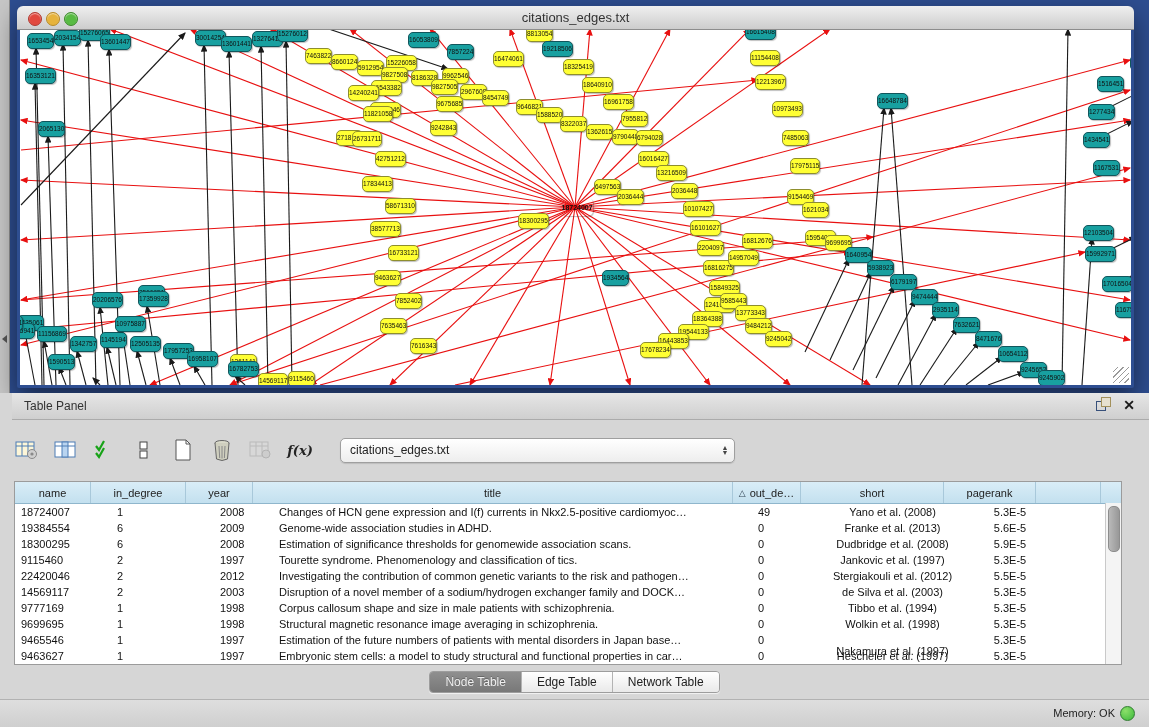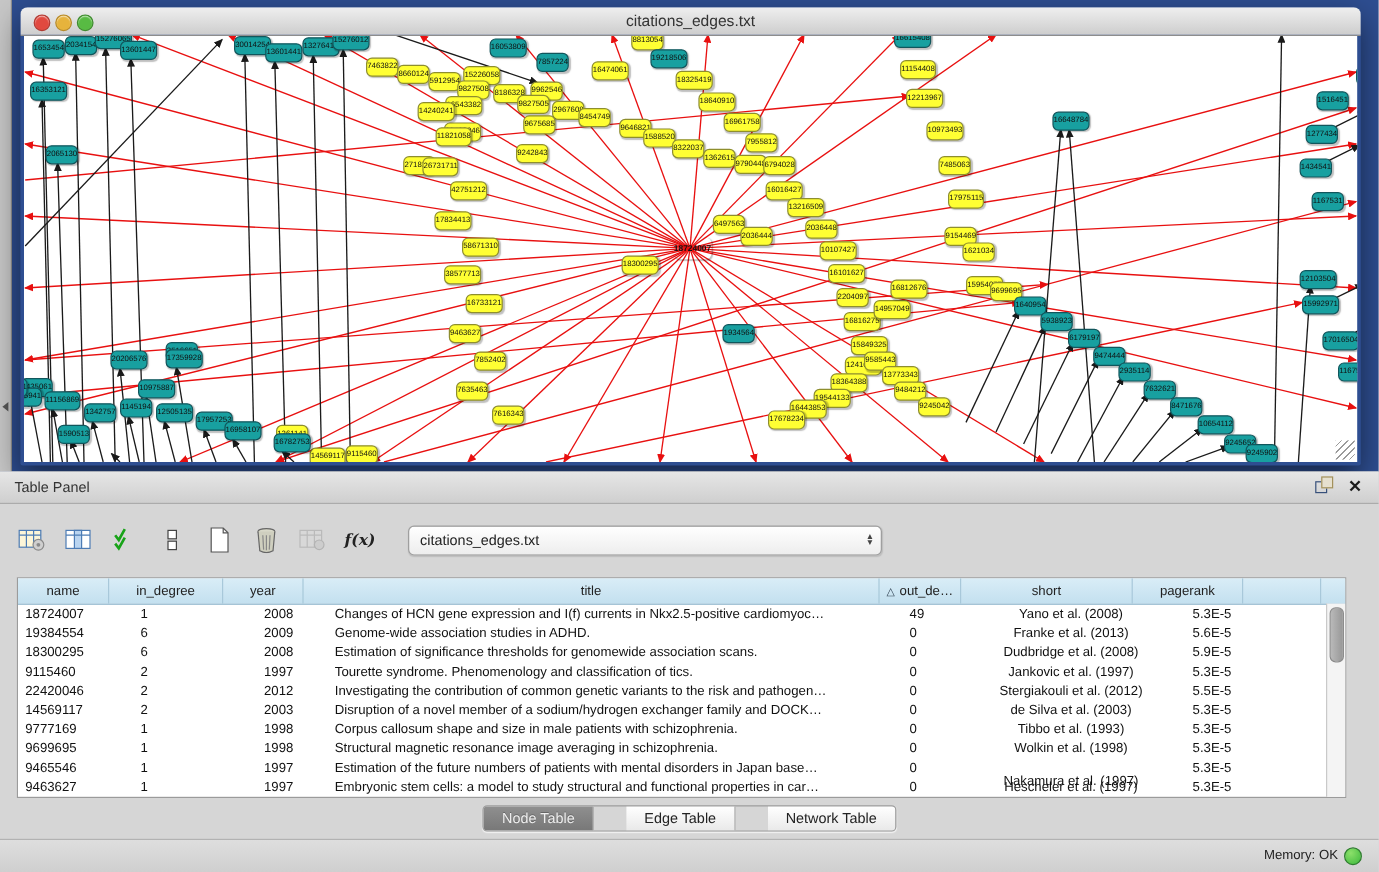--- a/index.html
+++ b/index.html
@@ -22,21 +22,21 @@
   .net-layer svg{position:absolute;left:0;top:0;}
   .node{position:absolute;height:14px;min-width:20px;display:flex;align-items:center;justify-content:center;border-radius:5px;font-size:6.5px;line-height:1;color:#101010;white-space:nowrap;box-shadow:1px 1px 1px rgba(0,0,0,.25);}
   .node.y{background:#ffff33;border:1px solid #8e8e2e;}
   .node.t{background:#18a0a0;border:1px solid #11565c;}
   .node.hub{height:18px;min-width:27px;font-size:7px;font-weight:bold;z-index:5;}
   .resize-grip{position:absolute;right:2px;bottom:2px;width:16px;height:16px;
     background:repeating-linear-gradient(135deg,transparent 0 3px,#9a9a9a 3px 4px);}
 
   
   .table-panel{position:absolute;left:0;top:393px;width:1149px;height:307px;background:#d6d6d6;}
-  .panel-header{position:relative;height:26px;background:linear-gradient(#e6e6e6,#cfcfcf);border-bottom:1px solid #ababab;}
+  .panel-header{position:relative;height:26px;background:linear-gradient(#e6e6e6,#cfcfcf);border-bottom:1px solid #ababab;margin-left:12px;}
   .panel-title{position:absolute;left:12px;top:6px;font-size:12px;color:#333;}
   .panel-icons{position:absolute;right:14px;top:4px;display:flex;gap:12px;align-items:center;}
   .float-icon{width:15px;height:15px;position:relative;}
   .float-icon .sq1{position:absolute;left:0;top:4px;width:8px;height:8px;border:1.5px solid #37507a;background:transparent;}
   .float-icon .sq2{position:absolute;left:5px;top:0;width:8px;height:8px;border:1.5px solid #a3915c;background:#e6e0cf;}
   .close-icon{font-size:14px;font-weight:bold;color:#1a1a1a;line-height:14px;cursor:default;}
 
   .toolbar{position:absolute;left:14px;top:44px;display:flex;align-items:center;gap:13px;}
   .tool{width:26px;height:26px;display:flex;align-items:center;justify-content:center;}
   .fx{font-family:"DejaVu Serif",serif;font-style:italic;font-size:13px;font-weight:bold;color:#222;}
@@ -48,21 +48,21 @@
   .thead{display:flex;height:21px;background:linear-gradient(#d9edf7,#c3e0ef);border-bottom:1px solid #8fb6cc;}
   .th{display:flex;align-items:center;justify-content:center;font-size:11px;color:#222;border-right:1px solid #a8c8da;box-sizing:border-box;overflow:hidden;white-space:nowrap;}
   .th .sort{font-size:9px;color:#345;margin-right:4px;}
   .tbody{height:160px;overflow:hidden;position:relative;}
   .tr{display:flex;height:16px;align-items:center;}
   .td{font-size:11px;color:#111;box-sizing:border-box;overflow:hidden;white-space:nowrap;flex-shrink:0;}
   .vscroll{position:absolute;right:0;top:21px;bottom:0;width:15px;background:#f4f4f4;border-left:1px solid #c9c9c9;}
   .vthumb{position:absolute;left:2px;top:3px;width:10px;height:44px;border-radius:5px;background:linear-gradient(90deg,#b9b9b9,#989898);border:1px solid #8d8d8d;}
 
   .tabs{position:absolute;left:0;right:0;top:278px;display:flex;justify-content:center;}
-  .tabbar{display:flex;border:1px solid #9d9d9d;border-radius:4px;overflow:hidden;box-shadow:0 1px 1px rgba(255,255,255,.7);gap:27px;}
+  .tabbar{display:flex;border:1px solid #9d9d9d;border-radius:4px;overflow:hidden;box-shadow:0 1px 1px rgba(255,255,255,.7);}
   .tab{padding:3px 15px;font-size:12px;color:#222;background:linear-gradient(#ffffff,#e9e9e9);border-right:1px solid #b3b3b3;}
   .tab:last-child{border-right:none;}
   .tab.selected{background:linear-gradient(#8f8f8f,#787878);color:#efefef;text-shadow:0 -1px 0 rgba(0,0,0,.25);}
 
   
   .statusbar{position:absolute;left:0;bottom:0;width:1149px;height:27px;background:linear-gradient(#dedede,#cfcfcf);border-top:1px solid #b2b2b2;}
   .mem{position:absolute;right:34px;top:7px;font-size:11px;color:#222;}
   .mem-dot{position:absolute;right:14px;top:6px;width:13px;height:13px;border-radius:50%;background:radial-gradient(circle at 35% 30%,#8ce06a,#3cb83c);border:1px solid #2f7d2f;}
 </style>
 </head>
@@ -469,21 +469,21 @@
             <div class="td" style="width: 143px; text-align: center;">de Silva et al. (2003)</div>
             <div class="td" style="width: 92px; text-align: center;">5.3E-5</div>
             <div class="td" style="width: 65px; padding-left: 0px;"></div>
           </div>
           <div class="tr">
             <div class="td" style="width: 96px; padding-left: 6px;">9777169</div>
             <div class="td" style="width: 95px; padding-left: 6px;">1</div>
             <div class="td" style="width: 67px; padding-left: 14px;">1998</div>
             <div class="td" style="width: 480px; padding-left: 6px;">Corpus callosum shape and size in male patients with schizophrenia.</div>
             <div class="td" style="width: 68px; padding-left: 5px;">0</div>
-            <div class="td" style="width: 143px; text-align: center;">Tibbo et al. (1993)</div>
+            <div class="td" style="width: 143px; text-align: center;">Tibbo et al. (1994)</div>
             <div class="td" style="width: 92px; text-align: center;">5.3E-5</div>
             <div class="td" style="width: 65px; padding-left: 0px;"></div>
           </div>
           <div class="tr">
             <div class="td" style="width: 96px; padding-left: 6px;">9699695</div>
             <div class="td" style="width: 95px; padding-left: 6px;">1</div>
             <div class="td" style="width: 67px; padding-left: 14px;">1998</div>
             <div class="td" style="width: 480px; padding-left: 6px;">Structural magnetic resonance image averaging in schizophrenia.</div>
             <div class="td" style="width: 68px; padding-left: 5px;">0</div>
             <div class="td" style="width: 143px; text-align: center;">Wolkin et al. (1998)</div>

